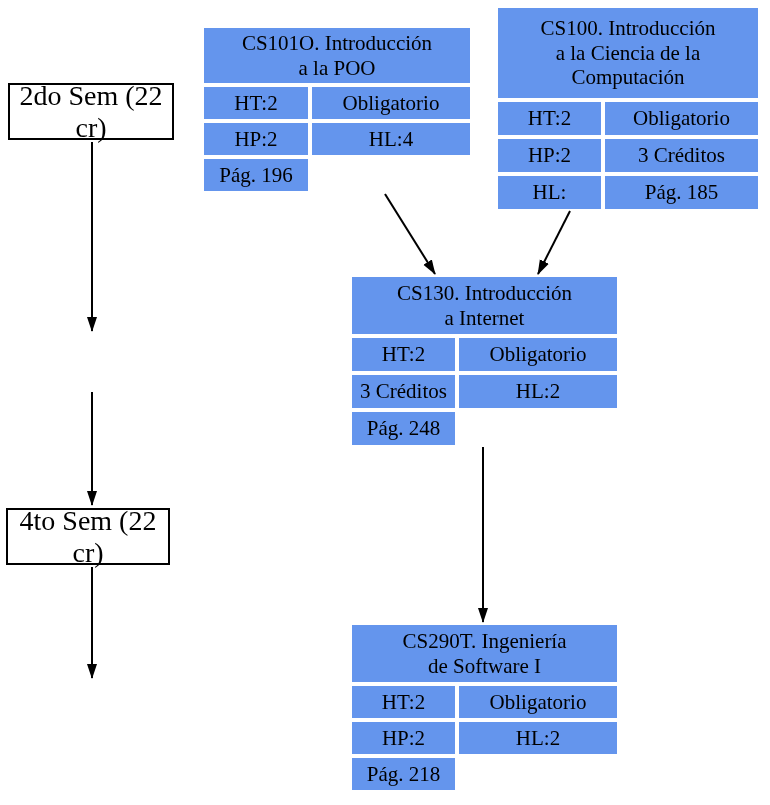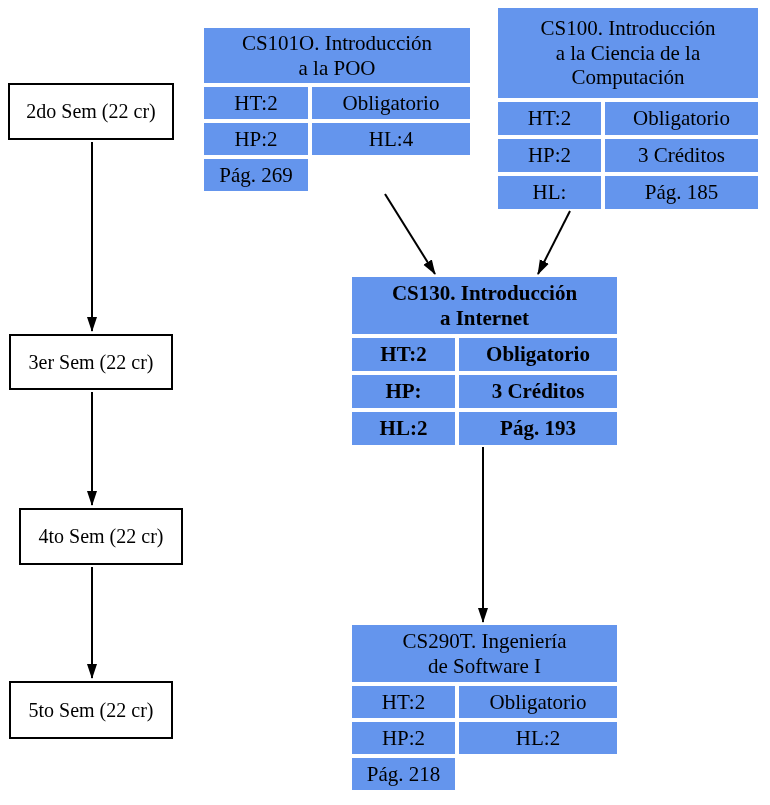--- a/index.html
+++ b/index.html
@@ -13,21 +13,21 @@
     color: #000;
   }
   .stage { position: absolute; inset: 0; width: 770px; height: 805px; }
 
   
   .sem-box {
     position: absolute;
     background: #ffffff;
     border: 2px solid #000000;
     display: flex; align-items: center; justify-content: center;
-    font-size: 20px;
+    font-size: 28px;
     text-align: center;
   }
 
   
   .card {
     position: absolute;
     display: grid;
     gap: 4px;
     font-size: 21px;
   }
@@ -64,61 +64,54 @@
     <line x1="92" y1="392" x2="92" y2="505" marker-end="url(#arrow)"></line>
     <line x1="92" y1="567" x2="92" y2="678" marker-end="url(#arrow)"></line>
     <line x1="385" y1="194" x2="435" y2="274" marker-end="url(#arrow)"></line>
     <line x1="570" y1="211" x2="538" y2="274" marker-end="url(#arrow)"></line>
     <line x1="483" y1="447" x2="483" y2="622" marker-end="url(#arrow)"></line>
   </svg>
 
   <div class="sem-box" style="left:8px; top:83px; width:166px; height:57px;">
     <span>2do Sem (22 cr)</span>
   </div>
-  <div class="sem-box" style="left:9px; top:334px; width:164px; height:56px;">
-    <span>3er Sem (22 cr)</span>
-  </div>
-  <div class="sem-box" style="left:19px; top:508px; width:164px; height:57px;">
+  <div class="sem-box" style="left:6px; top:508px; width:164px; height:57px;">
     <span>4to Sem (22 cr)</span>
-  </div>
-  <div class="sem-box" style="left:9px; top:681px; width:164px; height:58px;">
-    <span>5to Sem (22 cr)</span>
   </div>
 
   <div class="card" style="left:204px; top:28px; width:266px; grid-template-columns:104px 158px; grid-template-rows:55px 32px 32px 32px;">
     <div class="cell title">CS101O. Introducción
 a la POO</div>
     <div class="cell">HT:2</div>
     <div class="cell">Obligatorio</div>
     <div class="cell">HP:2</div>
     <div class="cell">HL:4</div>
-    <div class="cell">Pág. 269</div>
+    <div class="cell">Pág. 196</div>
   </div>
 
   <div class="card" style="left:498px; top:8px; width:299px; grid-template-columns:103px 153px; grid-template-rows:90px 33px 33px 33px;">
     <div class="cell title">CS100. Introducción
 a la Ciencia de la
 Computación</div>
     <div class="cell">HT:2</div>
     <div class="cell">Obligatorio</div>
     <div class="cell">HP:2</div>
     <div class="cell">3 Créditos</div>
     <div class="cell">HL:</div>
     <div class="cell">Pág. 185</div>
   </div>
 
-  <div class="card" style="left:352px; top:277px; width:265px; grid-template-columns:103px 158px; grid-template-rows:57px 33px 33px 33px;font-weight:bold;">
+  <div class="card" style="left:352px; top:277px; width:265px; grid-template-columns:103px 158px; grid-template-rows:57px 33px 33px 33px;">
     <div class="cell title">CS130. Introducción
 a Internet</div>
     <div class="cell">HT:2</div>
     <div class="cell">Obligatorio</div>
-    <div class="cell">HP:</div>
     <div class="cell">3 Créditos</div>
     <div class="cell">HL:2</div>
-    <div class="cell">Pág. 193</div>
+    <div class="cell">Pág. 248</div>
   </div>
 
   <div class="card" style="left:352px; top:625px; width:265px; grid-template-columns:103px 158px; grid-template-rows:57px 32px 32px 32px;">
     <div class="cell title">CS290T. Ingeniería
 de Software I</div>
     <div class="cell">HT:2</div>
     <div class="cell">Obligatorio</div>
     <div class="cell">HP:2</div>
     <div class="cell">HL:2</div>
     <div class="cell">Pág. 218</div>

